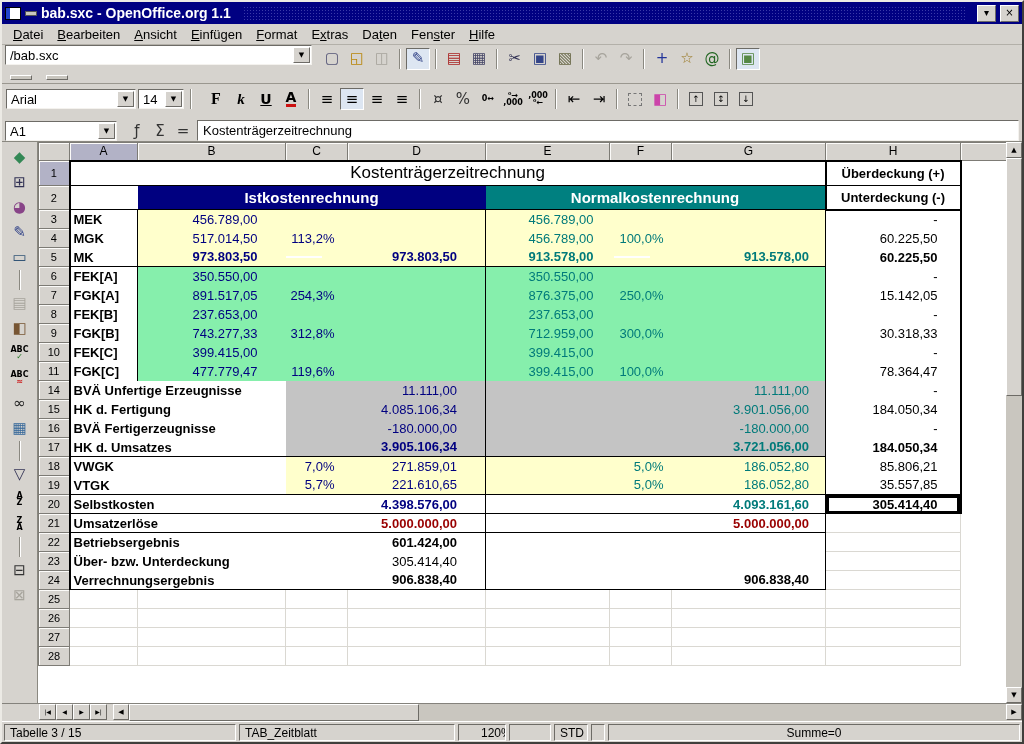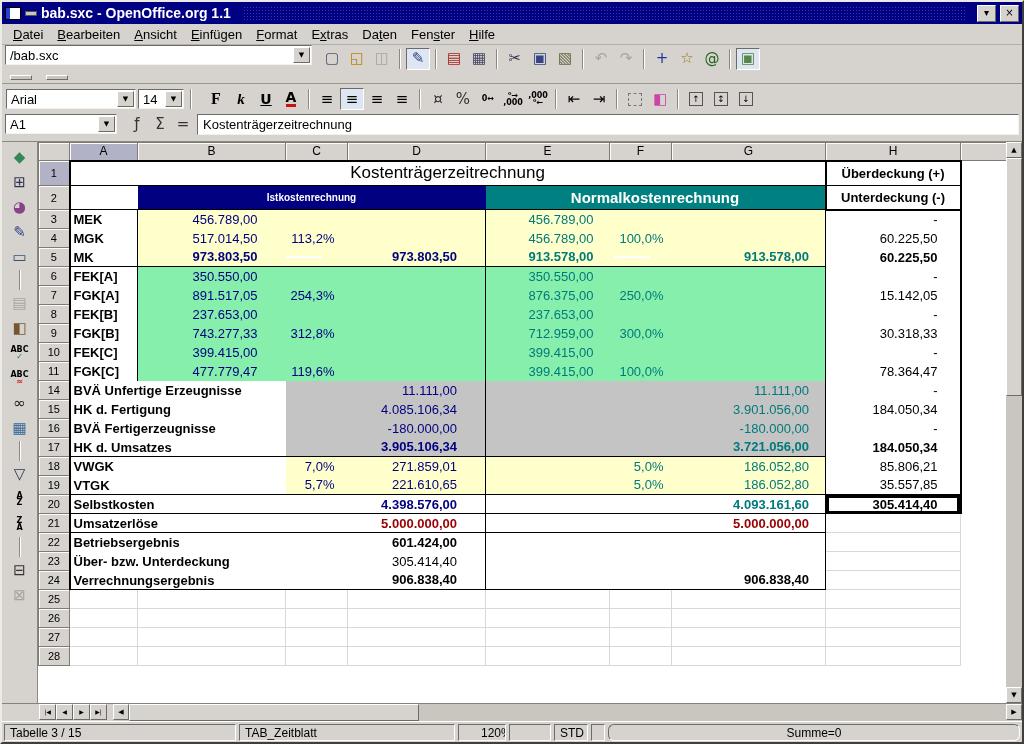--- a/index.html
+++ b/index.html
@@ -55,21 +55,21 @@
   .st-dashbox{width:14px;height:13px;border:1px dashed #777;display:inline-block;}
 
   .thinstrip{height:12px;border-bottom:1px solid #9a978f;flex:0 0 auto;display:flex;
     align-items:center;gap:14px;padding-left:8px;}
   .hstub{width:22px;height:5px;background:#c9c6bf;border:1px solid;border-color:#fff #6d6b66 #6d6b66 #fff;}
 
   .objbar{height:30px;display:flex;align-items:center;gap:2px;padding:0 4px;flex:0 0 auto;}
   .fontcombo{width:130px;}
   .sizecombo{width:46px;}
 
-  .formulabar{height:28px;display:flex;align-items:flex-start;gap:3px;padding:0 3px;
+  .formulabar{height:28px;display:flex;align-items:flex-end;gap:3px;padding:0 3px;
     border-bottom:1px solid #8a8880;flex:0 0 auto;}
   .cellref{width:112px;}
   .fxbtn{width:22px;height:20px;}
   .fx-input{flex:1;height:21px;background:#fff;border:1px solid;
     border-color:#6d6b66 #f4f2ee #f4f2ee #6d6b66;font-size:13px;padding:2px 5px;
     white-space:nowrap;overflow:hidden;}
 
   
   .mainarea{flex:1;display:flex;overflow:hidden;}
   .lefttb{width:36px;flex:0 0 auto;display:flex;flex-direction:column;align-items:center;
@@ -87,21 +87,21 @@
   tr.rr1{height:25px;} tr.rr2{height:24px;}
 
   td{background-clip:padding-box;}
   .titlecell{font-size:17px;text-align:center;background:#fff;
     border-top:2px solid #000;border-left:2px solid #000;border-right:1px solid #000;border-bottom:1px solid #000;}
   .hh1{border:2px solid #000;border-bottom:1px solid #000;background:#fff;
     font-weight:bold;font-size:13px;text-align:center;}
   .hh2{border:2px solid #000;border-top:1px solid #000;background:#fff;
     font-weight:bold;font-size:13px;text-align:center;}
   .cA2{background:#fff;border-left:2px solid #000;border-bottom:1px solid #000;}
-  .ghIst{background:#000080;color:#fff;font-weight:bold;font-size:10px;text-align:center;
+  .ghIst{background:#000080;color:#fff;font-weight:bold;font-size:15px;text-align:center;
     border-bottom:1px solid #000;}
   .ghNorm{background:#008080;color:#fff;font-weight:bold;font-size:15px;text-align:center;
     border-bottom:1px solid #000;border-right:1px solid #000;}
 
   td.cA{position:relative;}
   .lbl{position:absolute;left:3px;top:50%;transform:translateY(-50%);font-weight:bold;
     font-size:13px;color:#000;z-index:3;white-space:nowrap;}
   td.cB,td.cC,td.cD,td.cE,td.cF,td.cG,td.cH{text-align:right;}
   td.cB{padding-right:28px;} td.cC{padding-right:13px;} td.cD{padding-right:28px;}
   td.cE{padding-right:16px;} td.cF{padding-right:8px;}  td.cG{padding-right:16px;}
@@ -152,21 +152,21 @@
     margin-right:-8px;border:1px solid #84827c;border-top:none;}
   .tab.active{background:#fff;position:relative;z-index:2;}
   .hscroll{flex:1;display:flex;align-items:stretch;background:#c9c6bf;margin-left:6px;}
   .hthumb{width:290px;background:#d6d3ce;border:1px solid;border-color:#fff #6d6b66 #6d6b66 #fff;flex:0 0 auto;}
 
   
   .statusbar{height:21px;flex:0 0 auto;display:flex;gap:3px;padding:2px 2px 1px 2px;
     border-top:1px solid #fff;}
   .sfield{height:17px;border:1px solid;border-color:#6d6b66 #fff #fff #6d6b66;font-size:12px;
     display:flex;align-items:center;padding:0 5px;white-space:nowrap;overflow:hidden;}
-  .sfield.center{justify-content:center;border-radius:6px;}
+  .sfield.center{justify-content:center;}
 </style>
 </head>
 <body>
 
 <div class="win">
 
   <div class="titlebar">
     <span class="win-icon"></span>
     <span class="pin-icon"></span>
     <span class="wtitle">bab.sxc - OpenOffice.org 1.1</span>

